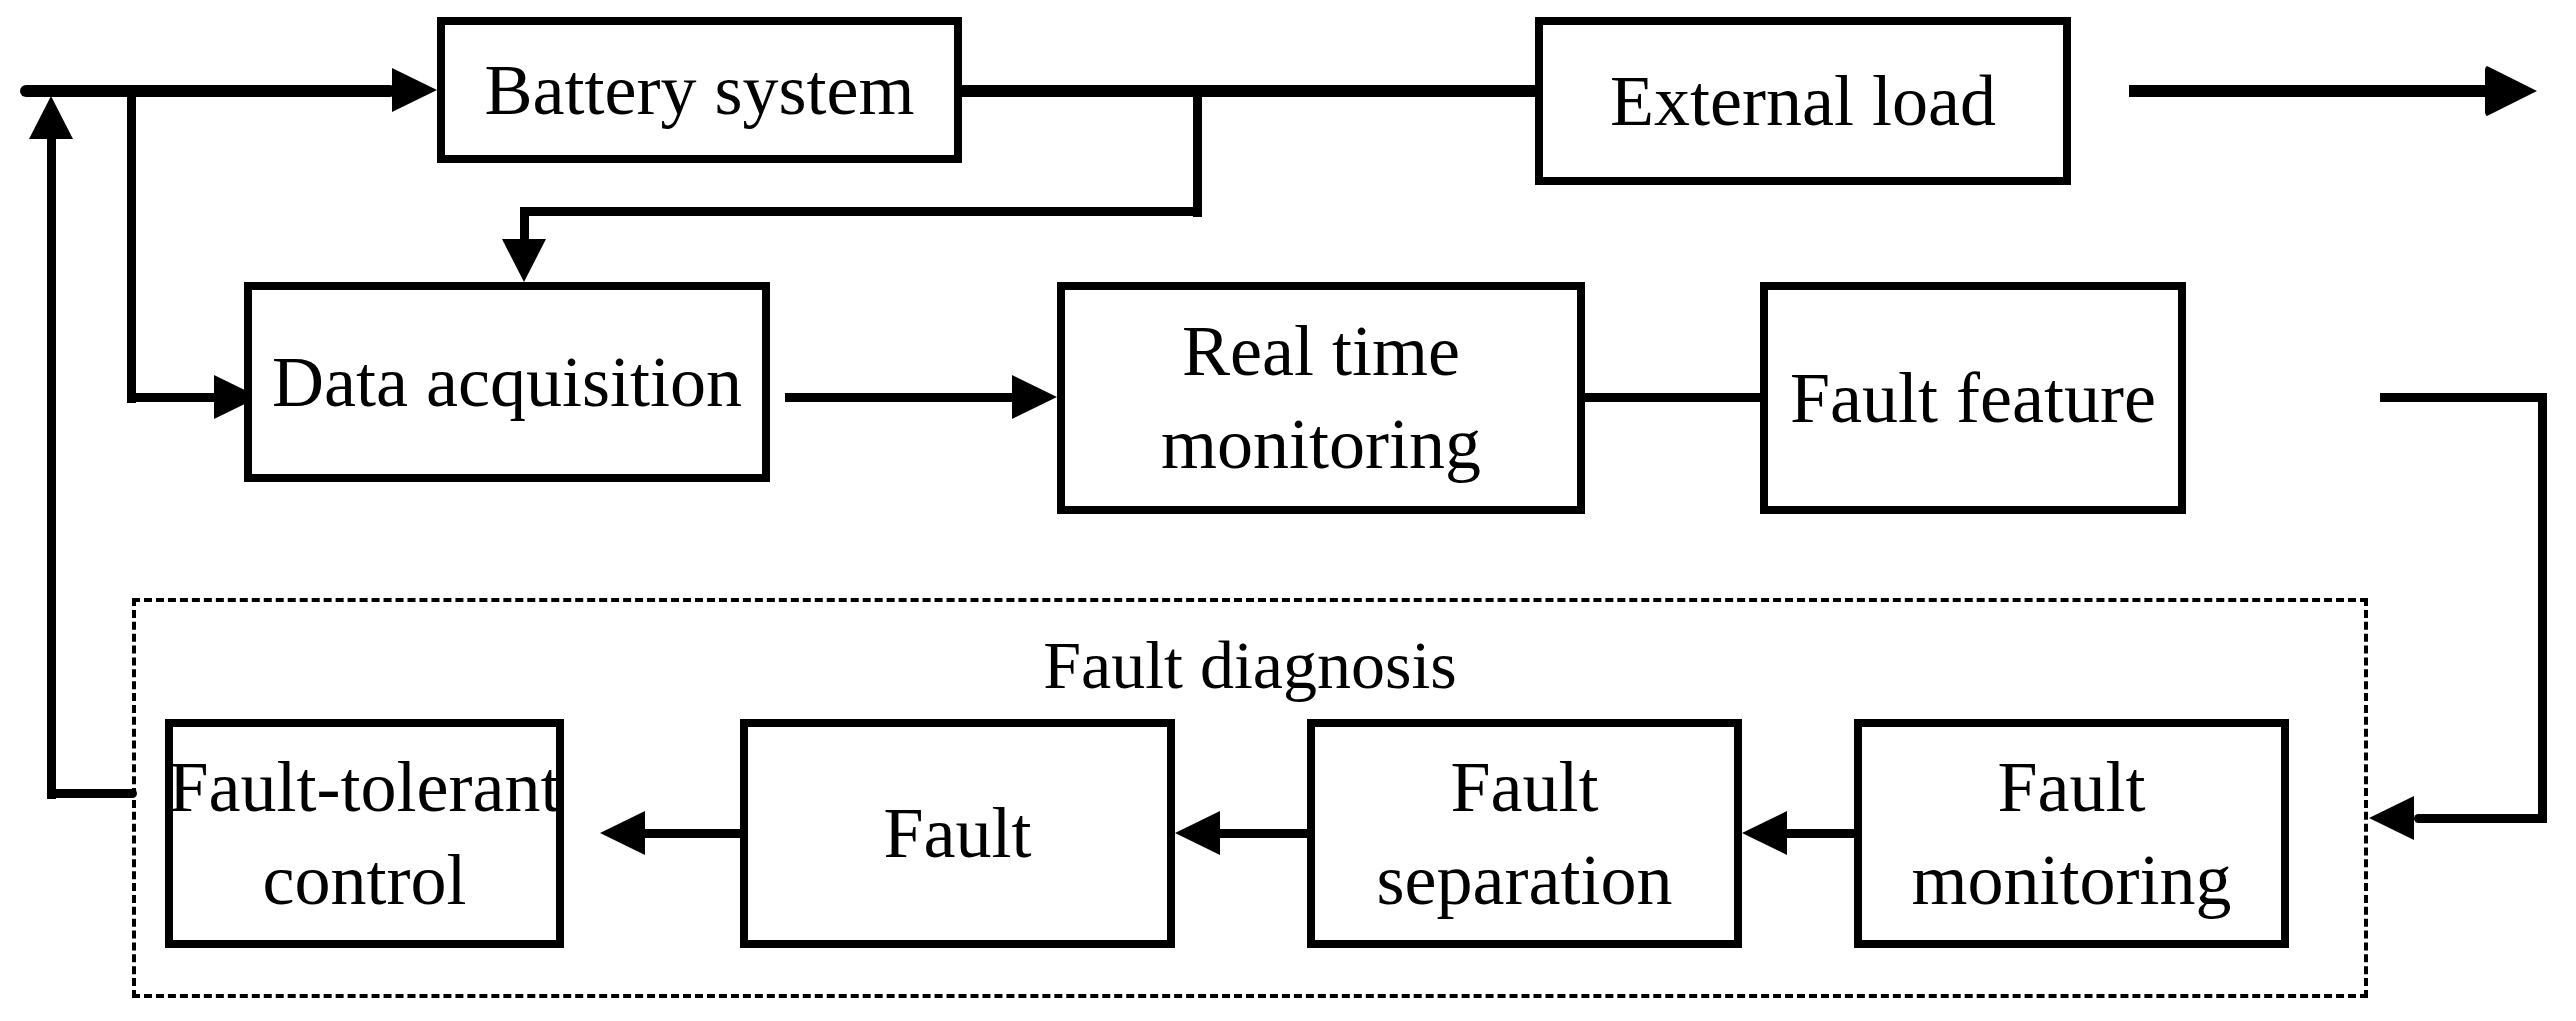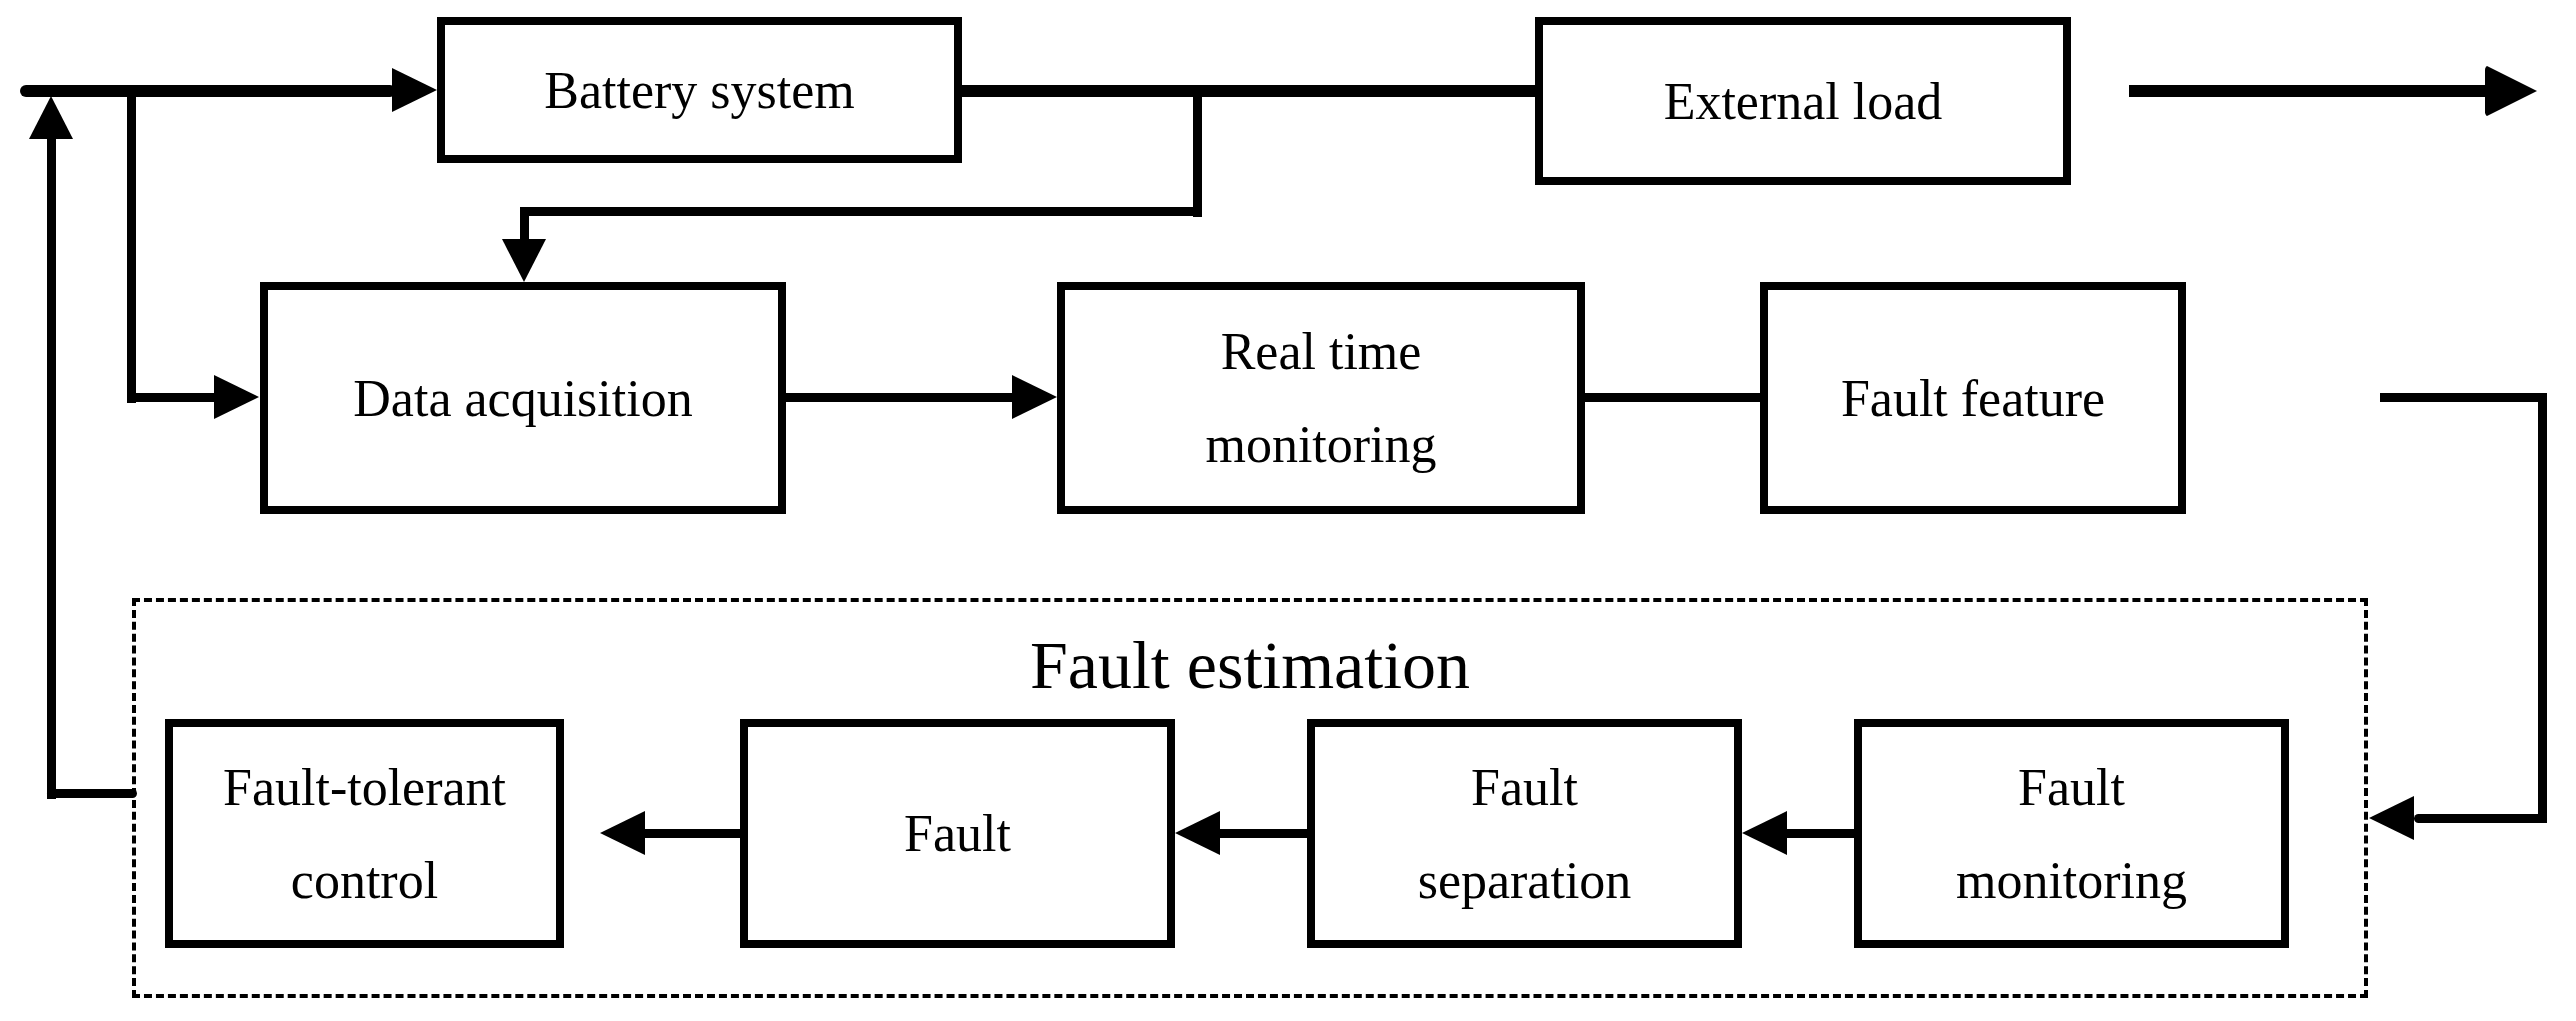--- a/index.html
+++ b/index.html
@@ -1,20 +1,20 @@
 <!DOCTYPE html>
 <html style="font-size:12.4px"><head>
 <meta charset="utf-8">
 <style>
   html,body{margin:0;padding:0;background:#ffffff;}
   #canvas{position:relative;width:2576px;height:1021px;background:#ffffff;overflow:hidden;
           font-family:"Liberation Serif","DejaVu Serif",serif;color:#000;}
   .box{position:absolute;box-sizing:border-box;border:8.5px solid #000;background:#fff;
        display:flex;flex-direction:column;align-items:center;justify-content:center;
-       text-align:center;font-size:52px;line-height:93px;white-space:nowrap;}
+       text-align:center;font-size:72px;line-height:93px;white-space:nowrap;}
   .dashed{position:absolute;box-sizing:border-box;border:4.7px dashed #000;background:transparent;}
   .gtitle{position:absolute;left:132px;top:619px;width:2236px;text-align:center;
           font-size:68px;line-height:93px;}
   .line{position:absolute;background:#000;}
   .cap{border-radius:6.2px;}
   .arr{position:absolute;width:0;height:0;}
   .arr.r{border-top:22.5px solid transparent;border-bottom:22.5px solid transparent;border-left:45px solid #000;}
   .arr.l{border-top:22.5px solid transparent;border-bottom:22.5px solid transparent;border-right:45px solid #000;}
   .arr.u{border-left:22.5px solid transparent;border-right:22.5px solid transparent;border-bottom:43px solid #000;}
   .arr.d{border-left:22.5px solid transparent;border-right:22.5px solid transparent;border-top:43px solid #000;}
@@ -56,30 +56,30 @@
   <div class="arr l" style="left:2369px;top:796px"></div>
 
   <div class="line" style="left:1786px;top:829px;width:68px;height:9.3px"></div>
   <div class="arr l" style="left:1742px;top:811px"></div>
   <div class="line" style="left:1219px;top:829px;width:88px;height:9.3px"></div>
   <div class="arr l" style="left:1175px;top:811px"></div>
   <div class="line" style="left:644px;top:829px;width:96px;height:9.3px"></div>
   <div class="arr l" style="left:600px;top:811px"></div>
 
   <div class="dashed" style="left:132px;top:598px;width:2236px;height:400px"></div>
-  <div class="gtitle">Fault estimation</div>
+  <div class="gtitle">Fault diagnosis</div>
 
   <div class="box" style="left:437px;top:17px;width:525px;height:146px">
     <span>Battery system</span>
   </div>
   <div class="box" style="left:1535px;top:17px;width:536px;height:168px">
     <span>External load</span>
   </div>
 
-  <div class="box" style="left:260px;top:282px;width:526px;height:232px">
+  <div class="box" style="left:244px;top:282px;width:526px;height:200px">
     <span>Data acquisition</span>
   </div>
   <div class="box" style="left:1057px;top:282px;width:528px;height:232px">
     <span>Real time</span>
     <span>monitoring</span>
   </div>
   <div class="box" style="left:1760px;top:282px;width:426px;height:232px">
     <span>Fault feature</span>
   </div>
 

